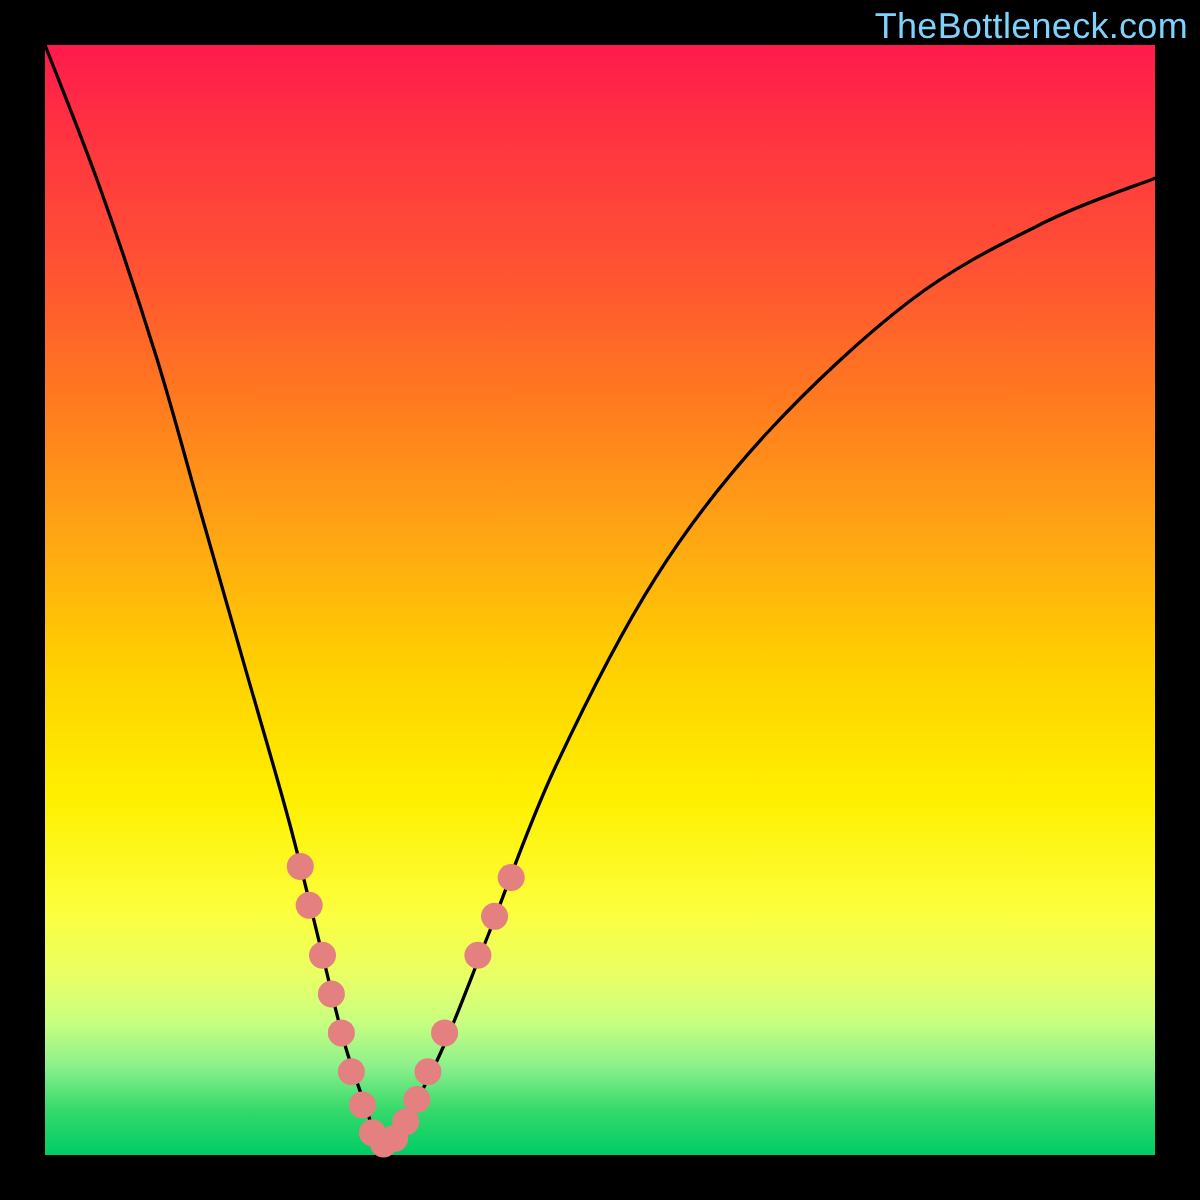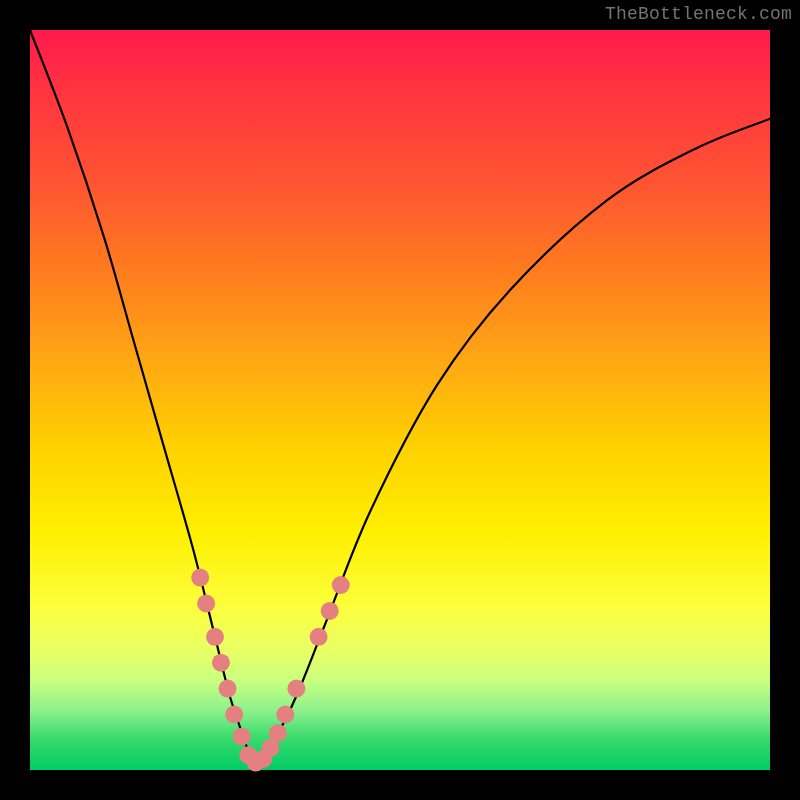--- a/index.html
+++ b/index.html
@@ -39,26 +39,25 @@
       #c8ff80 88%,
       #8cf08c 92%,
       #34d96a 96%,
       #00cc66 100%
     );
   }
   .watermark {
     position: absolute;
     top: 4px;
     right: 8px;
-    color: #737373;
-    font-size: 18px;
+    color: #7dd3fc;
+    font-size: 24px;
     font-weight: 500;
     letter-spacing: 0.2px;
     user-select: none;
-    font-family: Liberation Mono, monospace;
   }
   svg.curve {
     position: absolute;
     left: 0;
     top: 0;
     width: 740px;
     height: 740px;
     overflow: visible;
   }
 </style>

